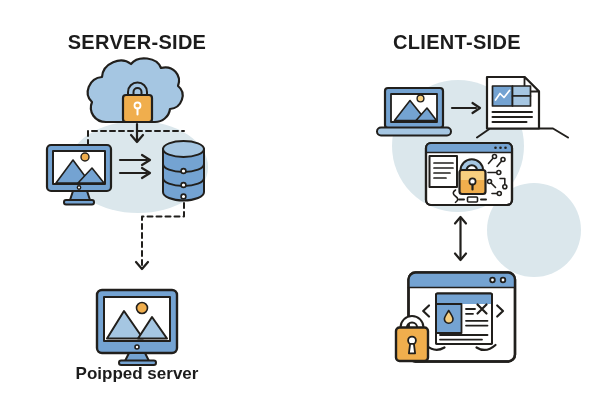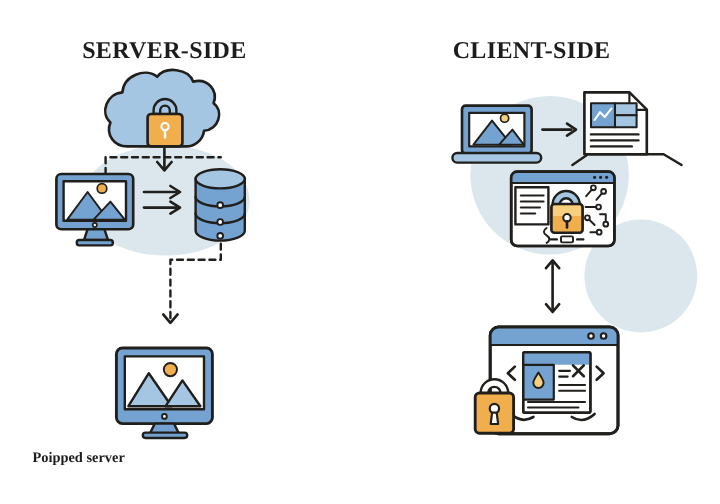--- a/index.html
+++ b/index.html
@@ -4,32 +4,32 @@
 <style>
   :root{
     --c-ink:#211f1c; --c-blue:#74a3d2; --c-blue-light:#a5c6e2;
     --c-orange:#f0ae4d; --c-orange-light:#f7cf7f; --c-circle-bg:#dbe7ec;
     --c-text:#1c1c1c; --c-background:#ffffff;
   }
   html,body{margin:0;padding:0;background:#fff;}
   .canvas{
     position:relative;width:600px;height:420px;overflow:hidden;
     background:var(--c-background);
-    font-family:Liberation Serif, serif;
+    font-family:Liberation Sans, sans-serif;
   }
   .panel-svg{position:absolute;top:0;width:300px;height:420px;}
   #svg-left{left:0;} #svg-right{left:300px;}
   .title{
     position:absolute;top:31px;width:220px;text-align:center;
     font-size:20px;font-weight:bold;letter-spacing:.3px;color:var(--c-text);
   }
-  #title-left{left:27px;} #title-right{left:333px;}
+  #title-left{left:27px;} #title-right{left:347px;}
   .caption{
-    position:absolute;top:374px;width:220px;text-align:left;
-    font-size:12px;font-weight:bold;color:var(--c-text);
+    position:absolute;top:364px;width:220px;text-align:center;
+    font-size:17px;font-weight:bold;color:var(--c-text);
   }
   #caption-left{left:27px;} #caption-right{left:360px;}
 
   
   .st{stroke:var(--c-ink);stroke-linecap:round;stroke-linejoin:round;fill:none;}
   .wst{stroke:#fff;stroke-linecap:round;stroke-linejoin:round;fill:none;}
   .w14{stroke-width:1.4}.w16{stroke-width:1.6}.w17{stroke-width:1.7}
   .w18{stroke-width:1.8}.w2{stroke-width:2}.w22{stroke-width:2.2}.w24{stroke-width:2.4}
   .dash{stroke-dasharray:5 4;}
   .fw{fill:#fff}.fb{fill:var(--c-blue)}.fbl{fill:var(--c-blue-light)}

